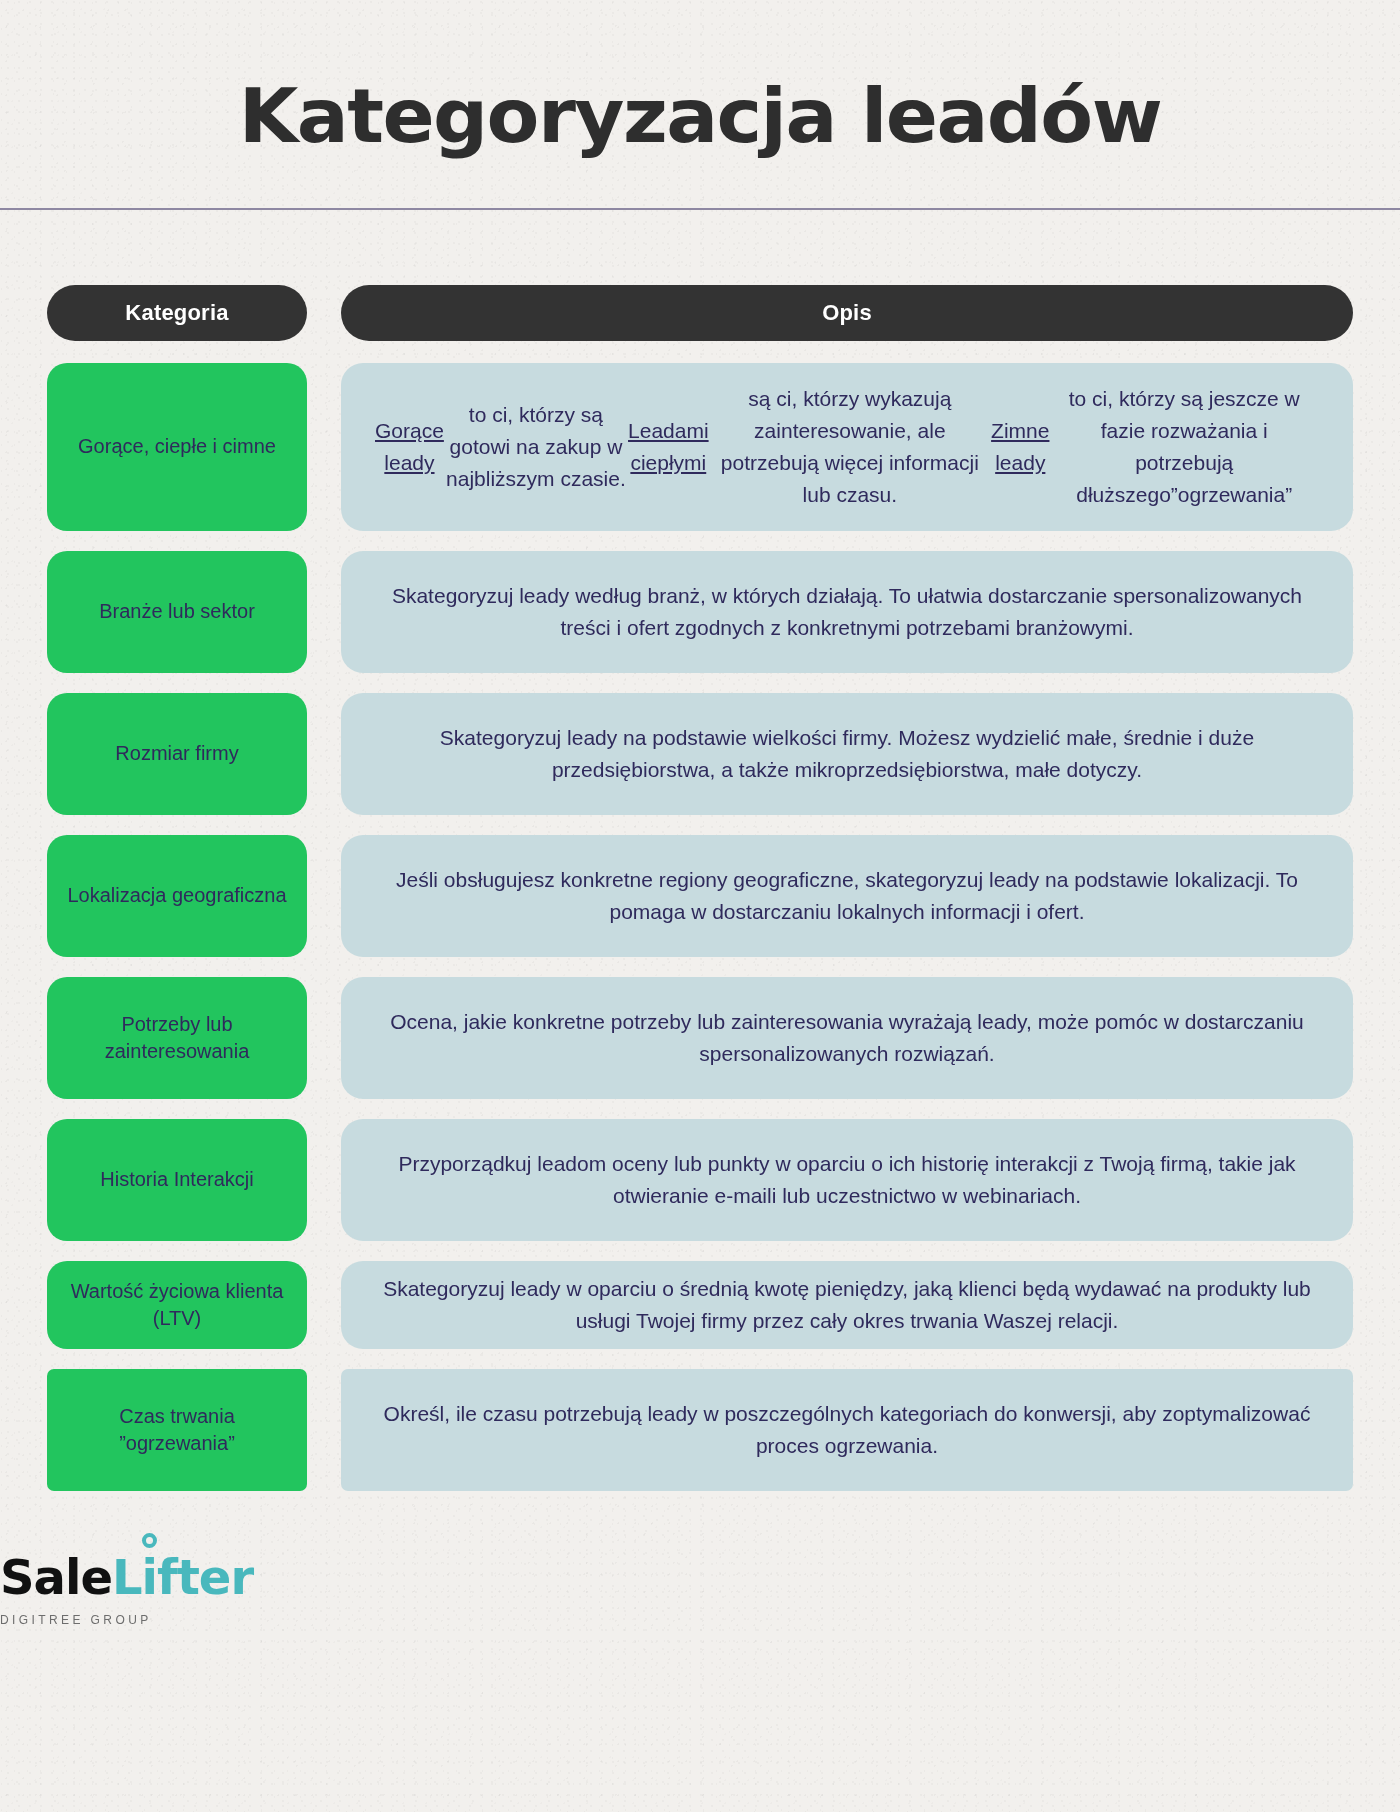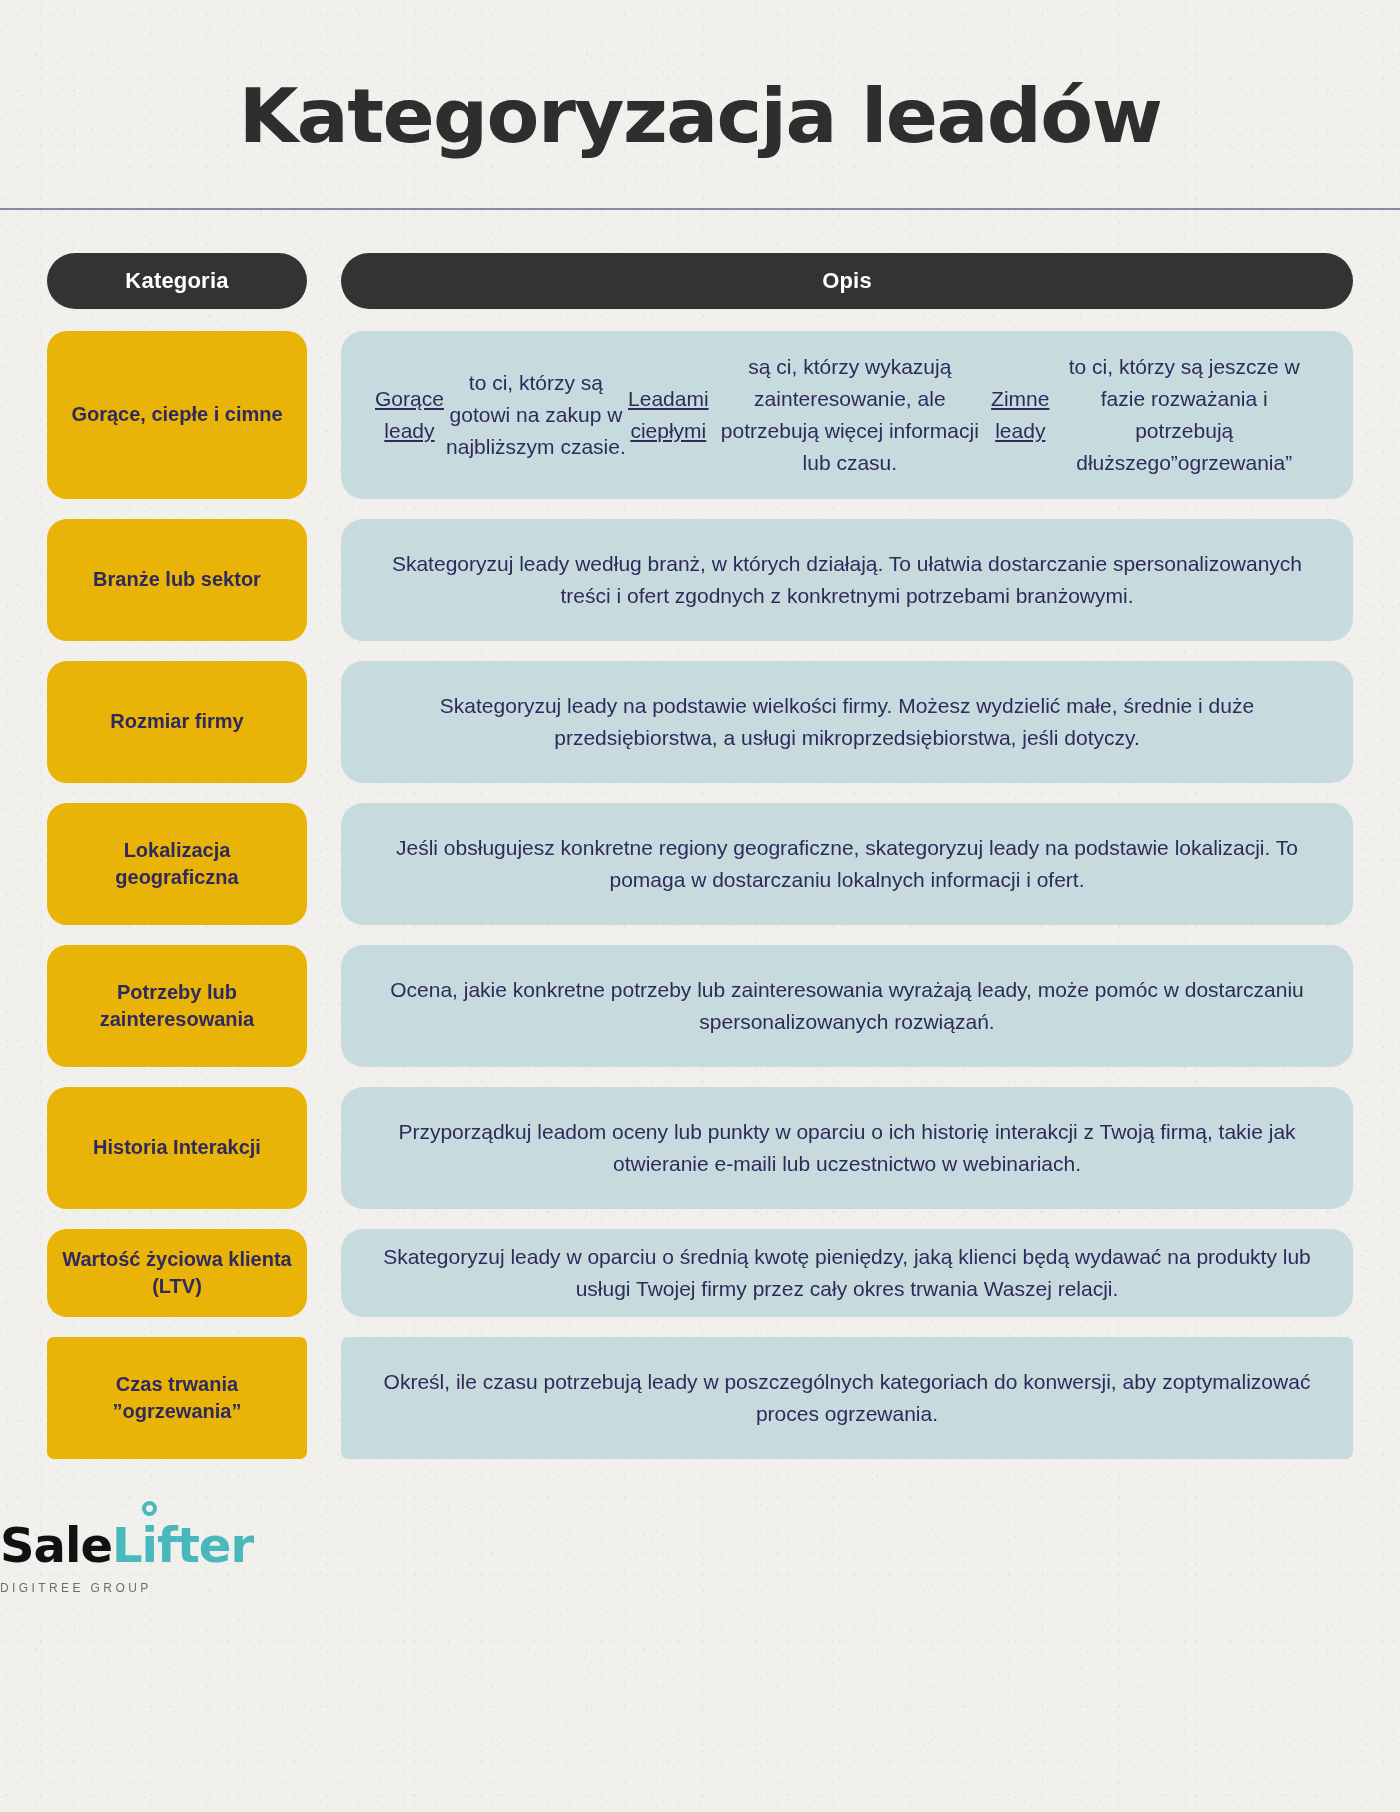--- a/index.html
+++ b/index.html
@@ -76,47 +76,47 @@
     padding: 0 47px 0 47px;
     align-items: stretch;
   }
 
   .row + .row { margin-top: 20px; }
 
   .col-cat  { flex: 0 0 260px; }
   .col-desc { flex: 1 1 auto; }
 
   
-  .head-row { margin-bottom: 22px; }
+  .head-row { margin-bottom: 22px; margin-top: 32px; }
 
   .head-cell {
     background: #333333;
     color: #ffffff;
     border-radius: 28px;
     height: 56px;
     display: flex;
     align-items: center;
     justify-content: center;
     font-size: 22px;
     font-weight: 700;
     letter-spacing: .2px;
   }
   .head-cell.desc { border-radius: 30px; }
 
   
   .cat-cell {
-    background: #eab308;
+    background: #22c55e;
     border-radius: 20px;
     display: flex;
     align-items: center;
     justify-content: center;
     text-align: center;
     color: #2f2a5c;
     font-size: 20px;
-    font-weight: 700;
+    font-weight: 400;
     line-height: 1.35;
     padding: 10px 14px;
     min-height: 100%;
   }
 
   
   .desc-cell {
     background: #c7dbdf;
     border-radius: 22px;
     display: flex;
@@ -212,21 +212,21 @@
           </div>
           <div class="col-desc">
             <div class="desc-cell">Skategoryzuj leady według branż, w których działają. To ułatwia dostarczanie spersonalizowanych treści i ofert zgodnych z konkretnymi potrzebami branżowymi.</div>
           </div>
         </div>
         <div class="row row-2">
           <div class="col-cat">
             <div class="cat-cell">Rozmiar firmy</div>
           </div>
           <div class="col-desc">
-            <div class="desc-cell">Skategoryzuj leady na podstawie wielkości firmy. Możesz wydzielić małe, średnie i duże przedsiębiorstwa, a usługi mikroprzedsiębiorstwa, jeśli dotyczy.</div>
+            <div class="desc-cell">Skategoryzuj leady na podstawie wielkości firmy. Możesz wydzielić małe, średnie i duże przedsiębiorstwa, a także mikroprzedsiębiorstwa, małe dotyczy.</div>
           </div>
         </div>
         <div class="row row-3">
           <div class="col-cat">
             <div class="cat-cell">Lokalizacja geograficzna</div>
           </div>
           <div class="col-desc">
             <div class="desc-cell">Jeśli obsługujesz konkretne regiony geograficzne, skategoryzuj leady na podstawie lokalizacji. To pomaga w dostarczaniu lokalnych informacji i ofert.</div>
           </div>
         </div>

